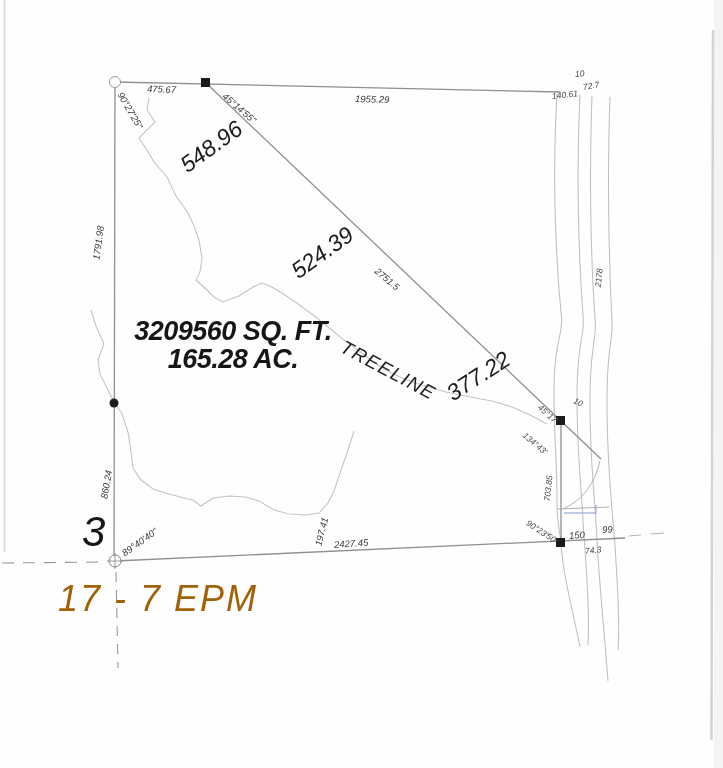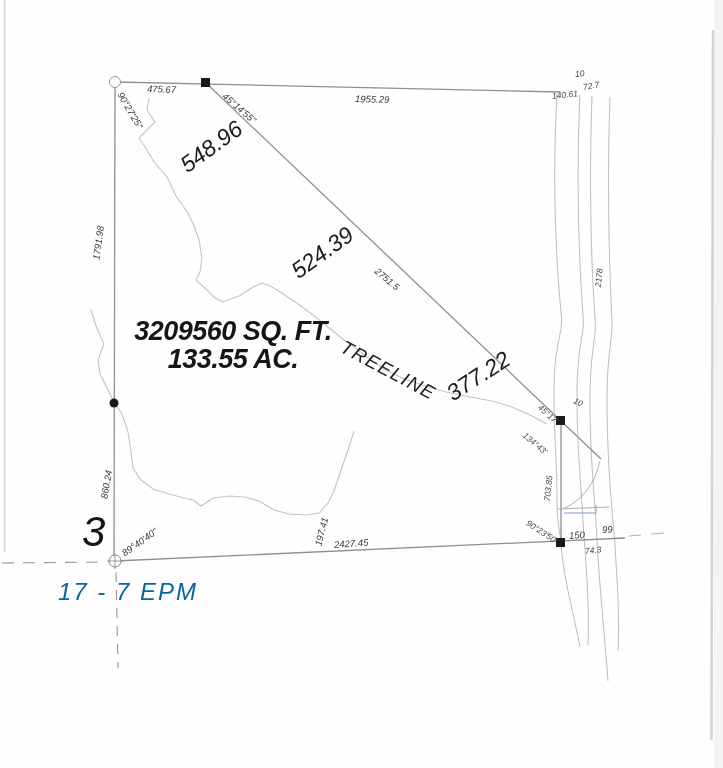--- a/index.html
+++ b/index.html
@@ -15,21 +15,21 @@
   .sm{font-size:9.5px;color:#3a3a3a;}
   .xs{font-size:8.5px;color:#4a4a4a;}
   .big{font-size:23px;font-weight:500;color:#1c1c1c;}
   .tree{font-size:19px;font-weight:500;letter-spacing:1.5px;color:#1c1c1c;}
   .area-wrap{
     position:absolute;left:113px;top:318px;width:240px;text-align:center;
     font-style:italic;font-weight:600;font-size:27px;color:#161616;line-height:1.02;
     letter-spacing:-0.5px;
   }
   .corner3{position:absolute;left:82px;top:508px;font-style:italic;font-size:42px;color:#161616;}
-  .epm{position:absolute;left:58px;top:578px;font-style:italic;font-size:24px;color:#0369a1;letter-spacing:2px;}
+  .epm{position:absolute;left:58px;top:578px;font-style:italic;font-size:36px;color:#a16207;letter-spacing:2px;}
 </style>
 </head>
 <body>
 
 <div id="stage">
 
   <svg id="platsvg" width="723" height="768" viewBox="0 0 723 768">
 
     <rect x="714" y="0" width="9" height="768" fill="#f1f1f4" opacity="0.8"></rect>
     <path d="M713,30 L711.5,740" stroke="#d2d2d8" stroke-width="2.5" fill="none"></path>
@@ -105,20 +105,20 @@
   <span class="lbl sm" style="left:569px;top:531px;transform:rotate(-4deg);">150</span>
   <span class="lbl sm" style="left:602px;top:525px;transform:rotate(-3deg);">99</span>
   <span class="lbl xs" style="left:585px;top:547px;transform:rotate(-6deg);">74.3</span>
 
   <span class="lbl sm" style="left:318px;top:541px;transform:rotate(-76deg);">197.41</span>
   <span class="lbl sm" style="left:334px;top:540px;transform:rotate(-4deg);">2427.45</span>
   <span class="lbl sm" style="left:123px;top:549px;transform:rotate(-35deg);">89°40'40"</span>
 
   <div class="area-wrap">
     <div>3209560 SQ. FT.</div>
-    <div>133.55 AC.</div>
+    <div>165.28 AC.</div>
   </div>
 
   <div class="corner3">3</div>
 
   <div class="epm">17 - 7 EPM</div>
 
 </div>
 
 </body></html>

